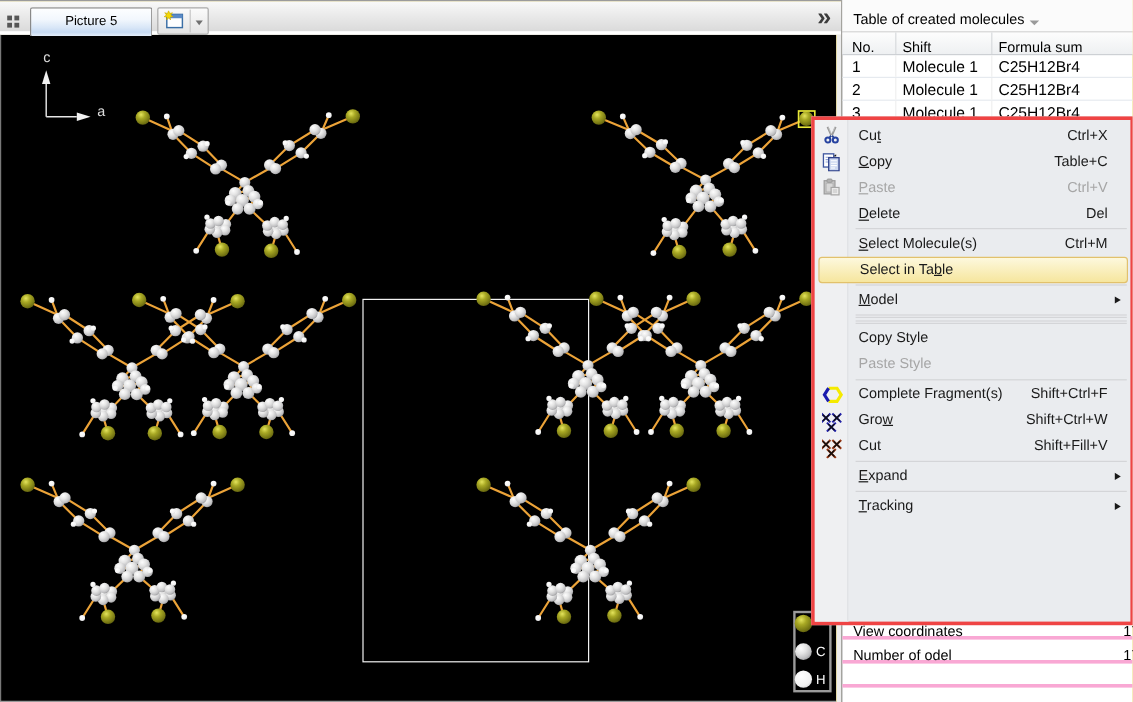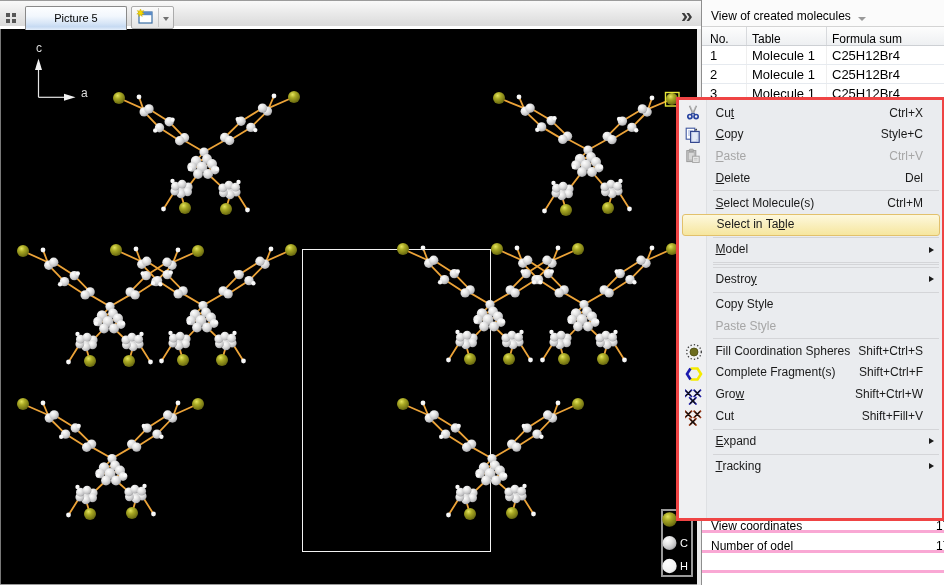--- a/index.html
+++ b/index.html
@@ -938,26 +938,26 @@
 <circle cx="669.5" cy="490.5" r="7.3" fill="url(#gbr)"></circle>
 <text x="679" y="492" fill="#fff" font-size="11" font-family="Liberation Sans,sans-serif">Br</text>
 <circle cx="669.5" cy="514" r="7.0" fill="url(#gc)"></circle>
 <text x="680" y="518" fill="#fff" font-size="11" font-family="Liberation Sans,sans-serif">C</text>
 <circle cx="669.5" cy="537" r="7.2" fill="url(#gh)"></circle>
 <text x="680" y="541" fill="#fff" font-size="11" font-family="Liberation Sans,sans-serif">H</text>
 </svg>
 <div id="strip"></div>
 <div id="panel">
  <div id="phead">
-        <span>View of created molecules</span>
+        <span>Table of created molecules</span>
         <div class="pdrop"></div>
       </div>
  <div id="thead">
    <div class="c1">No.</div>
-        <div class="c2">Table</div>
+        <div class="c2">Shift</div>
         <div class="c3">Formula sum</div>
    <div class="cb" style="left:44px"></div>
         <div class="cb" style="left:124px"></div>
  </div>
  <div class="trow" style="top:46px">
         <div class="c1">1</div>
         <div class="c2">Molecule 1</div>
         <div class="c3">C25H12Br4</div>
    <div class="vb" style="left:44px"></div>
         <div class="vb" style="left:124px"></div>
@@ -995,46 +995,41 @@
 <path d="M7.5 8 L6.2 9.8 M8.5 8 L9.8 9.8" stroke="#24408e" stroke-width="1.5" fill="none"></path>
 <circle cx="4.9" cy="11.6" r="2.1" fill="none" stroke="#2743a0" stroke-width="1.7"></circle>
 <circle cx="11.1" cy="11.6" r="2.1" fill="none" stroke="#2743a0" stroke-width="1.7"></circle>
 </svg>Cu<u>t</u><span class="sc">Ctrl+X</span></div>
       <div class="mi "><svg class="ic" width="16" height="16" viewBox="0 0 16 16">
 <rect x="1.2" y="1.2" width="8.6" height="11" fill="#fff" stroke="#3f57a0" stroke-width="1.1"></rect>
 <path d="M3 4h5M3 6h5M3 8h4" stroke="#8fa3d8" stroke-width="0.9"></path>
 <path d="M9.5 3.2 l2.3 -1.7 v1.9 z" fill="#1a1a1a"></path>
 <rect x="5.6" y="4.4" width="8.6" height="11" fill="#cdd8f0" stroke="#2c3f8a" stroke-width="1.1"></rect>
 <path d="M7.4 7h5M7.4 9h5M7.4 11h5M7.4 13h3.5" stroke="#fff" stroke-width="0.9"></path>
-</svg><u>C</u>opy<span class="sc">Style+C</span></div>
+</svg><u>C</u>opy<span class="sc">Table+C</span></div>
       <div class="mi dis"><svg class="ic" width="16" height="16" viewBox="0 0 16 16">
 <rect x="1.8" y="2.6" width="9" height="11" fill="#c6c6c6" stroke="#9b9b9b" stroke-width="1"></rect>
 <rect x="4.2" y="1.2" width="4.2" height="2.8" rx="0.8" fill="#b0b0b0" stroke="#989898" stroke-width="0.8"></rect>
 <rect x="3.4" y="4.6" width="5.8" height="7.4" fill="#d8d8d8" stroke="#adadad" stroke-width="0.7"></rect>
 <rect x="7.6" y="8.2" width="6.6" height="6.2" fill="#ececec" stroke="#a5a5a5" stroke-width="1"></rect>
 <path d="M9 10.4h3.6M9 12h3.6" stroke="#c0c0c0" stroke-width="0.9"></path>
 </svg><u>P</u>aste<span class="sc">Ctrl+V</span></div>
       <div class="mi "><u>D</u>elete<span class="sc">Del</span></div>
       <div class="sep"></div>
       <div class="mi "><u>S</u>elect Molecule(s)<span class="sc">Ctrl+M</span></div>
       <div class="mi hl">Select in Ta<u>b</u>le</div>
       <div class="sep"></div>
       <div class="mi "><u>M</u>odel<span class="arr"></span></div>
       <div class="sep"></div>
       <div class="sep"></div>
       <div class="sep"></div>
-      <div class="mi ">Destro<u>y</u><span class="arr"></span></div>
       <div class="sep"></div>
       <div class="mi ">Copy Style</div>
       <div class="mi dis">Paste Style</div>
       <div class="sep"></div>
-      <div class="mi "><svg class="ic" width="18" height="18" viewBox="0 0 18 18">
-<circle cx="9" cy="9" r="7.3" fill="none" stroke="#3a3a3a" stroke-width="1.3" stroke-dasharray="1.3 2.1"></circle>
-<circle cx="9" cy="9" r="4" fill="#6c6c1e" stroke="#4a4a10" stroke-width="0.8"></circle>
-</svg>Fill Coordination Spheres<span class="sc">Shift+Ctrl+S</span></div>
       <div class="mi "><svg class="ic" width="18" height="18" viewBox="0 0 18 18">
 <path d="M5.5 3.5 L12.5 3.5 L16 9 L12.5 14.5 L5.5 14.5" fill="none" stroke="#f5ea00" stroke-width="2.6"></path>
 <path d="M5.5 3.5 L2 9 L5.5 14.5" fill="none" stroke="#1a1aae" stroke-width="2.6" stroke-linejoin="miter"></path>
 </svg>Complete Fragment(s)<span class="sc">Shift+Ctrl+F</span></div>
       <div class="mi "><svg class="ic" width="18" height="18" viewBox="0 0 18 18">
 <path d="M-0.40000000000000036 2.5999999999999996 L7.0 10.0 M7.0 2.5999999999999996 L-0.40000000000000036 10.0 M8.600000000000001 2.5999999999999996 L16.0 10.0 M16.0 2.5999999999999996 L8.600000000000001 10.0 M4.1 10.2 L11.5 17.6 M11.5 10.2 L4.1 17.6" stroke="#2020a8" stroke-width="1.7" fill="none"></path>
 <path d="M0.6999999999999997 3.6999999999999997 L5.9 8.9 M5.9 3.6999999999999997 L0.6999999999999997 8.9 M9.700000000000001 3.6999999999999997 L14.9 8.9 M14.9 3.6999999999999997 L9.700000000000001 8.9 M5.199999999999999 11.3 L10.4 16.5 M10.4 11.3 L5.199999999999999 16.5" stroke="#111" stroke-width="1.2" fill="none"></path>
 </svg>Gro<u>w</u><span class="sc">Shift+Ctrl+W</span></div>
       <div class="mi "><svg class="ic" width="18" height="18" viewBox="0 0 18 18">
 <path d="M-0.40000000000000036 2.5999999999999996 L7.0 10.0 M7.0 2.5999999999999996 L-0.40000000000000036 10.0 M8.600000000000001 2.5999999999999996 L16.0 10.0 M16.0 2.5999999999999996 L8.600000000000001 10.0 M4.1 10.2 L11.5 17.6 M11.5 10.2 L4.1 17.6" stroke="#93330f" stroke-width="1.7" fill="none"></path>

